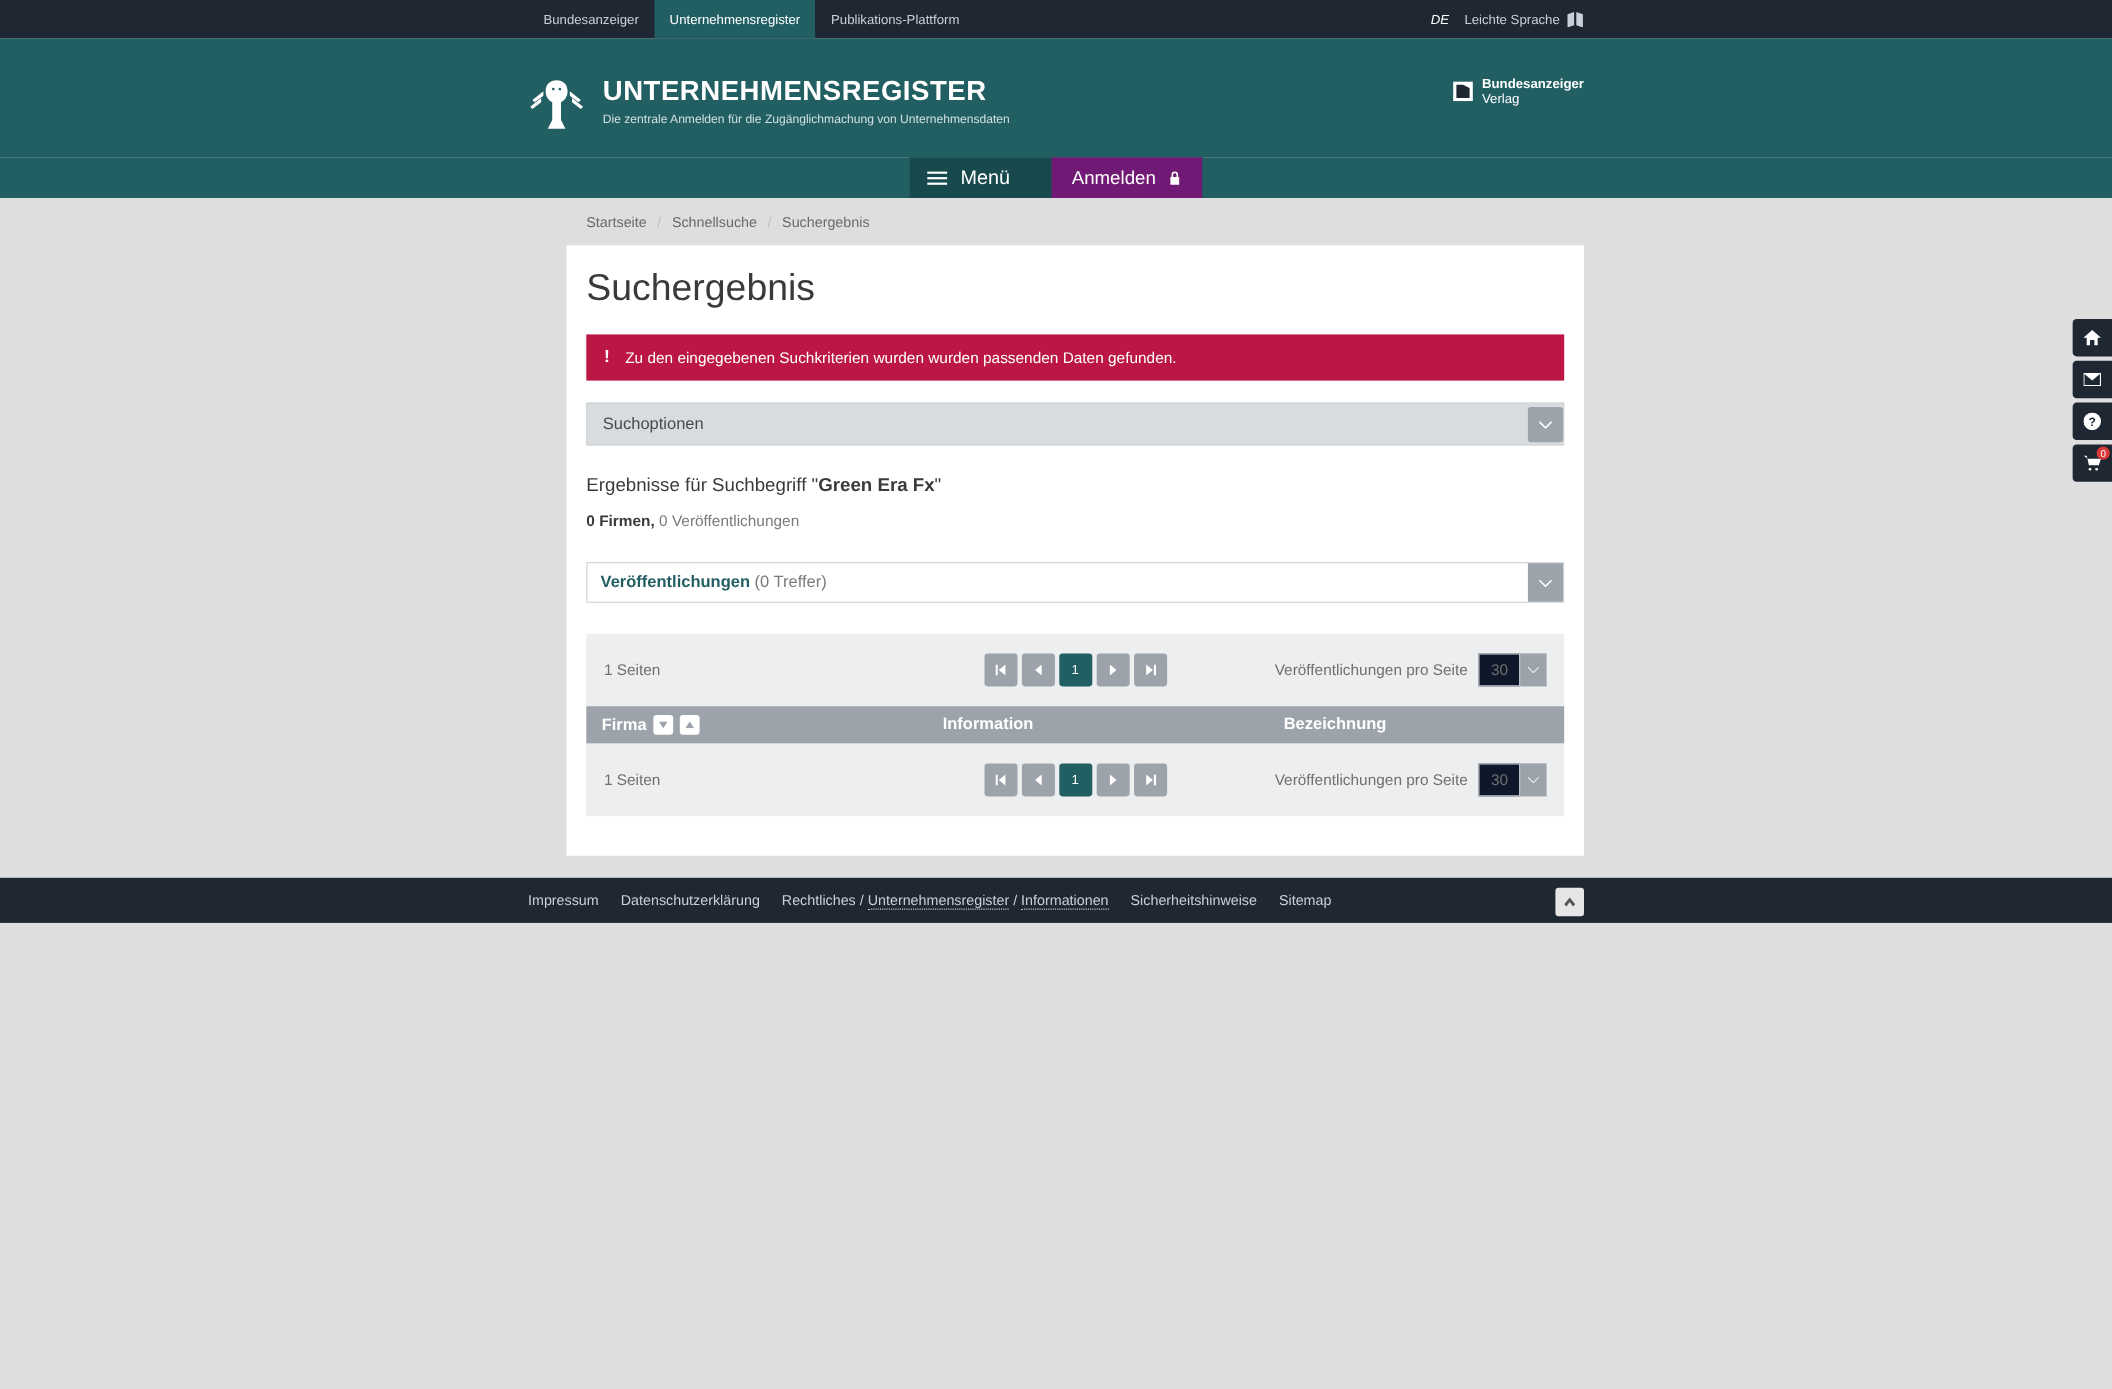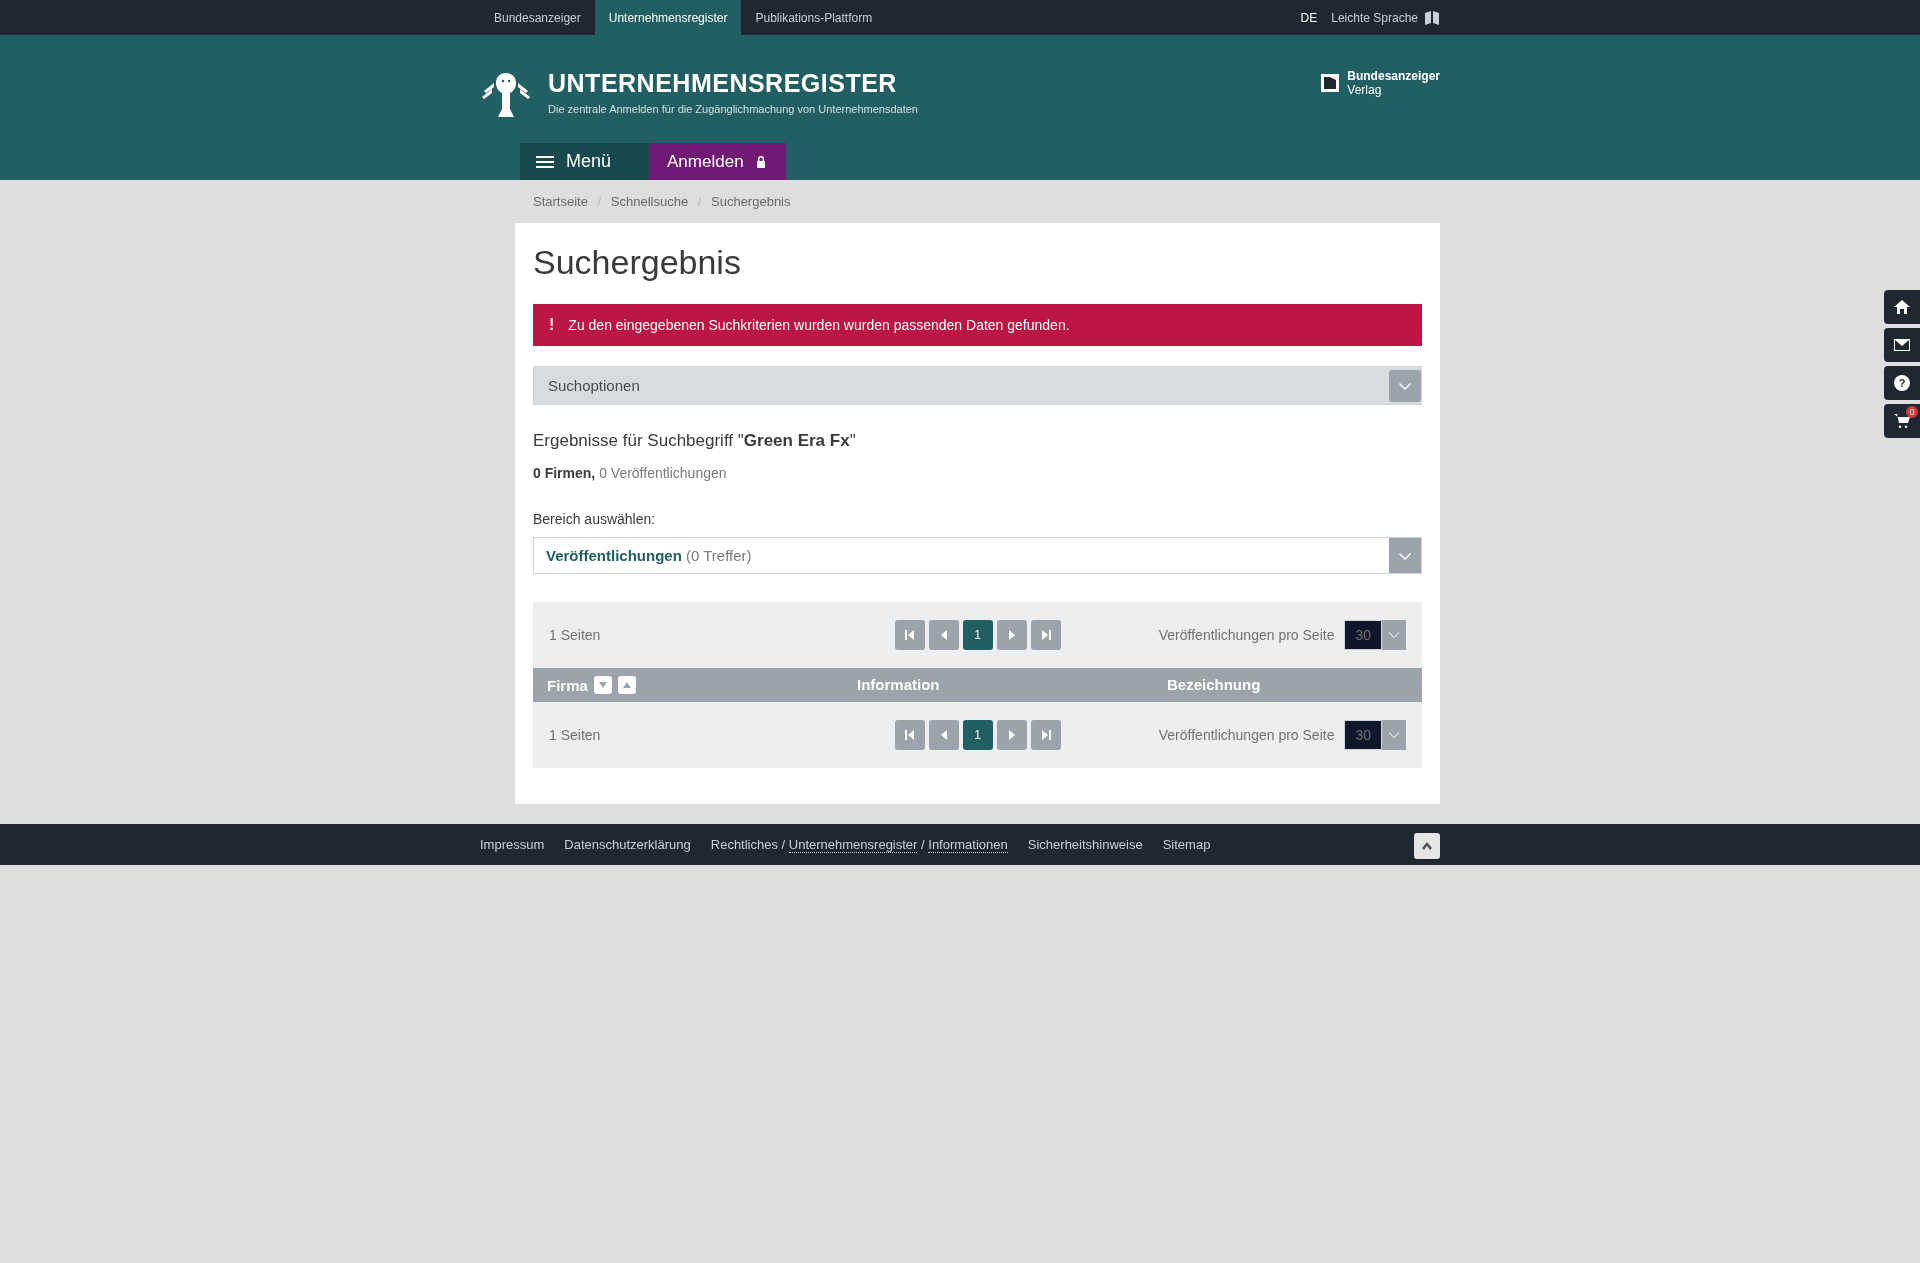--- a/index.html
+++ b/index.html
@@ -5,33 +5,33 @@
   * { box-sizing: border-box; margin: 0; padding: 0; }
   body { font-family: "Helvetica Neue", Helvetica, Arial, sans-serif; font-size: 14px; color: #333; background: #dedede; }
   a { text-decoration: none; }
 
   .topnav { background: #1e2732; height: 35px; display: flex; justify-content: center; }
   .topnav-inner { width: 960px; display: flex; justify-content: space-between; align-items: stretch; }
   .topnav-left { display: flex; align-items: stretch; }
   .topnav-item { color: #c9d0d8; font-size: 12px; padding: 0 14px; display: flex; align-items: center; cursor: pointer; }
   .topnav-item.active { background: #225f63; color: #fff; }
   .topnav-right { display: flex; align-items: center; gap: 14px; }
-  .topnav-lang { color: #fff; font-size: 12px; }
+  .topnav-lang { color: #fff; font-size: 12px; font-style: italic; }
   .topnav-easy { color: #c9d0d8; font-size: 12px; display: flex; align-items: center; gap: 6px; }
 
   .hero { background: #225f63; display: flex; justify-content: center; padding: 34px 0 22px; }
   .hero-inner { width: 960px; display: flex; justify-content: space-between; align-items: flex-start; }
   .brand { display: flex; gap: 16px; align-items: flex-start; }
   .brand-title { color: #fff; font-size: 25px; font-weight: 700; letter-spacing: 0.5px; }
   .brand-sub { color: #cfe0e1; font-size: 11px; margin-top: 4px; line-height: 1.3; }
   .verlag { display: flex; align-items: center; gap: 8px; color: #fff; font-size: 12px; font-weight: 700; }
   .verlag-sub { display: block; font-weight: 400; }
 
   .menubar { background: #225f63; display: flex; justify-content: center; padding-bottom: 0; }
-  .menubar-inner { width: 880px; display: flex; justify-content: flex-start; }
+  .menubar-inner { width: 880px; display: flex; justify-content: center; }
   .menu-btn { background: #184a4d; color: #fff; display: flex; align-items: center; gap: 12px; padding: 8px 38px 8px 16px; font-size: 18px; cursor: pointer; }
   .login-btn { background: #701a75; color: #fff; display: flex; align-items: center; gap: 10px; padding: 4px 18px; font-size: 17px; cursor: pointer; }
   .hamburger { display: inline-block; width: 18px; }
   .hamburger span { display: block; height: 2px; background: #fff; margin: 3px 0; }
 
   .page-area { display: flex; justify-content: center; background: #dedede; }
   .page-inner { width: 960px; padding-left: 35px; }
 
   .breadcrumb { padding: 14px 18px; font-size: 13px; color: #6a6a6a; }
   .breadcrumb a { color: #6a6a6a; }
@@ -199,21 +199,20 @@
         </span>
       </div>
 
       <div class="result-head">
         <span>Ergebnisse für Suchbegriff "</span><b>Green Era Fx</b><span>"</span>
       </div>
       <div class="result-counts">
         <b>0 Firmen,</b><span class="pubs"> 0 Veröffentlichungen</span>
       </div>
 
-      <div class="section-label">Bereich auswählen:</div>
       <div class="select-bar">
         <div class="select-bar-text">
           <span class="main">Veröffentlichungen</span><span class="hits"> (0 Treffer)</span>
         </div>
         <div class="select-bar-chev">
           <svg width="12" height="8" viewBox="0 0 12 8" fill="#fff">
               <path d="M1 1 L6 6 L11 1 L12 2 L6 8 L0 2 Z"></path>
             </svg>
         </div>
       </div>

